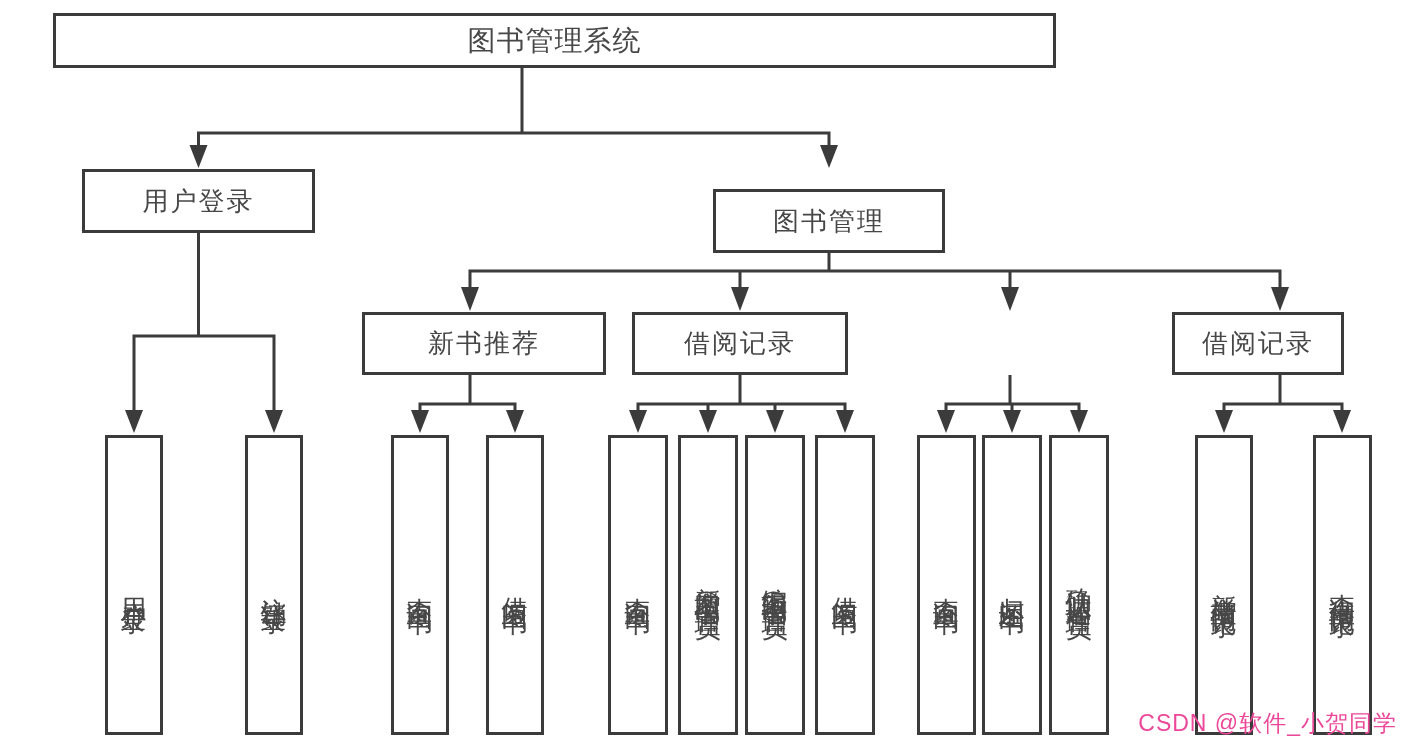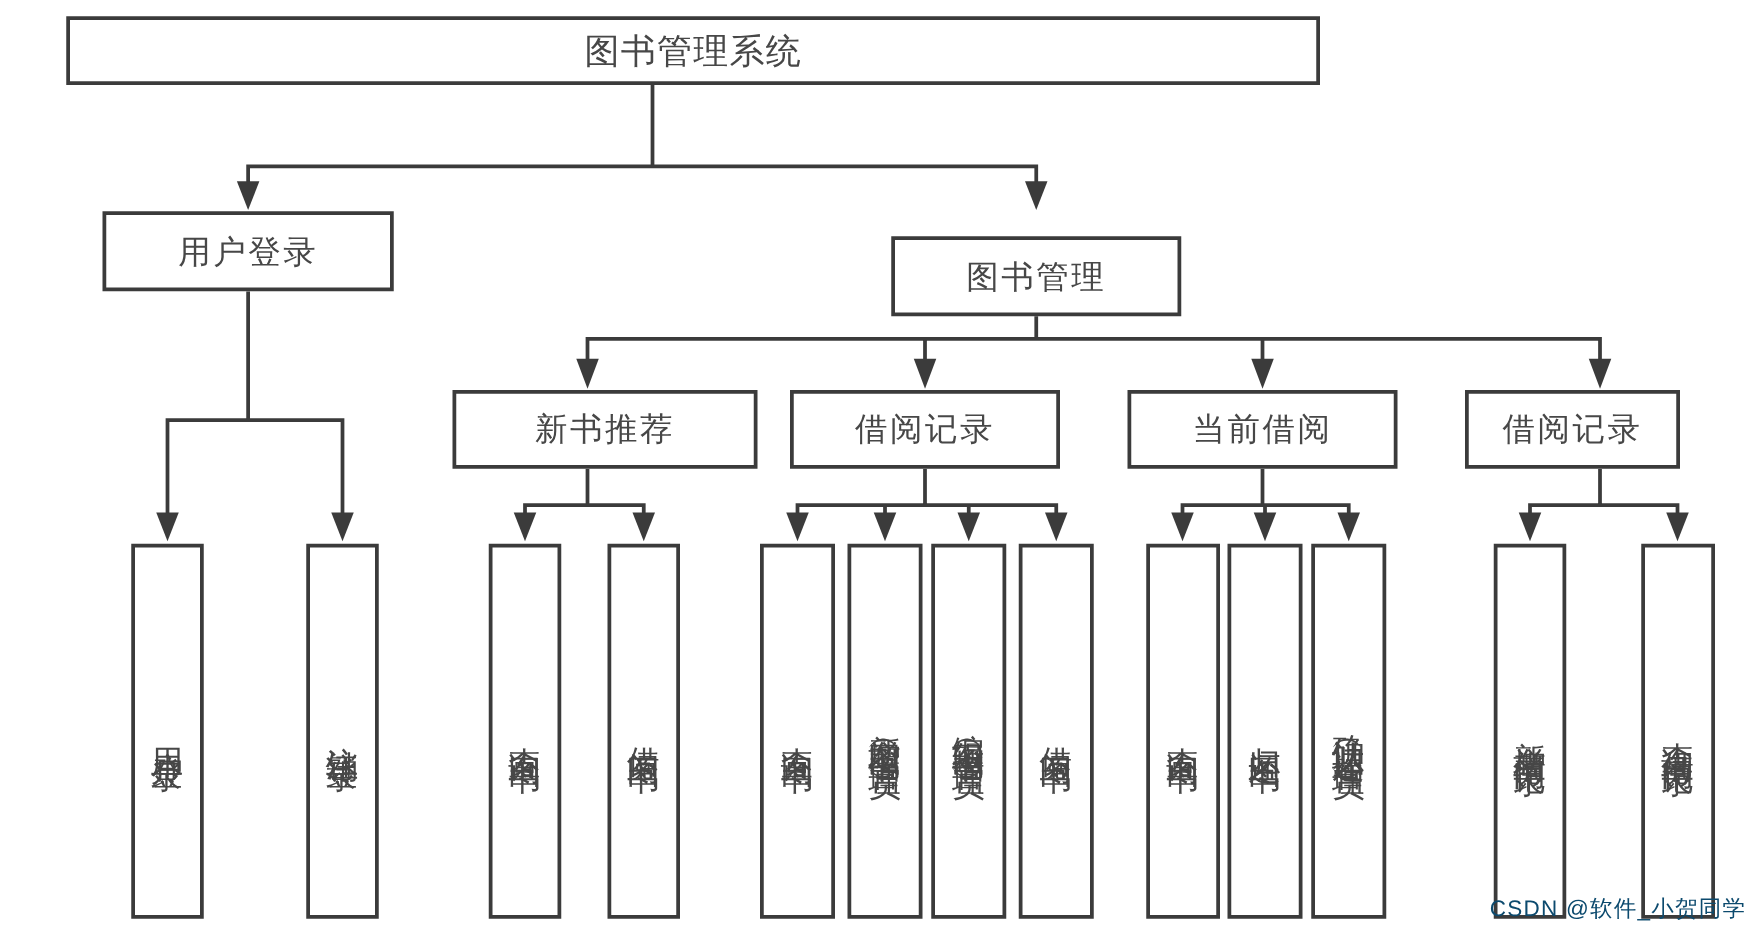--- a/index.html
+++ b/index.html
@@ -17,21 +17,21 @@
   .h-label{font-size:26px;letter-spacing:2px;}
   .root-label{font-size:28px;letter-spacing:1px;margin-left:32px;}
   .leaf{top:435px;height:300px;}
   .vtext{
     writing-mode:vertical-rl;
     font-size:26px;letter-spacing:4px;line-height:1;
     display:block;
   }
   .watermark{
     position:absolute;right:8px;bottom:8px;z-index:2;
-    font-size:18px;color:#0c4a6e;letter-spacing:1px;white-space:nowrap;
+    font-size:23px;color:#ec4899;letter-spacing:1px;white-space:nowrap;
   }
 </style>
 </head>
 <body>
 
 <div class="canvas">
 
   <svg width="1405" height="747" viewBox="0 0 1405 747">
     <g stroke="#3b3b3b" stroke-width="3" fill="none">
 
@@ -72,21 +72,20 @@
     </g>
   </svg>
 
   <div class="node root-label" style="left:21px;top:13px;width:1003px;height:55px;">图书管理系统</div>
 
   <div class="node h-label" style="left:82px;top:169px;width:233px;height:64px;">用户登录</div>
   <div class="node h-label" style="left:713px;top:169px;width:232px;height:64px;margin-top:20px;">图书管理</div>
 
   <div class="node h-label" style="left:362px;top:312px;width:244px;height:63px;">新书推荐</div>
   <div class="node h-label" style="left:632px;top:312px;width:216px;height:63px;">借阅记录</div>
-  <div class="node h-label" style="left:902px;top:312px;width:216px;height:63px;">当前借阅</div>
   <div class="node h-label" style="left:1172px;top:312px;width:172px;height:63px;">借阅记录</div>
 
   <div class="node leaf" style="left:105px;width:58px;">
     <span class="vtext">用户登录</span>
   </div>
   <div class="node leaf" style="left:245px;width:58px;">
     <span class="vtext">注销登录</span>
   </div>
   <div class="node leaf" style="left:391px;width:58px;">
     <span class="vtext">查询图书</span>

